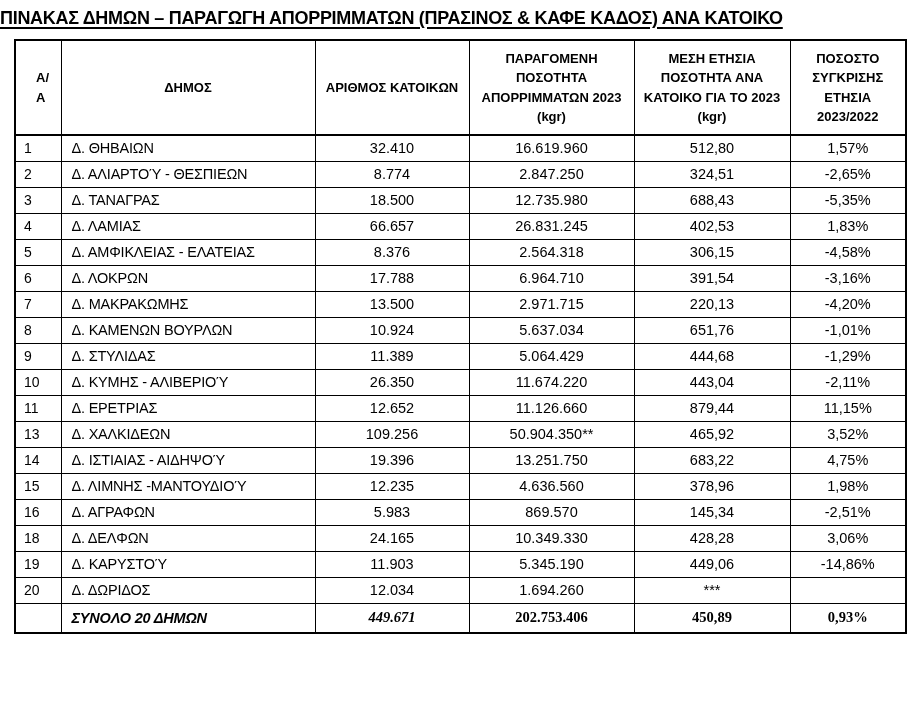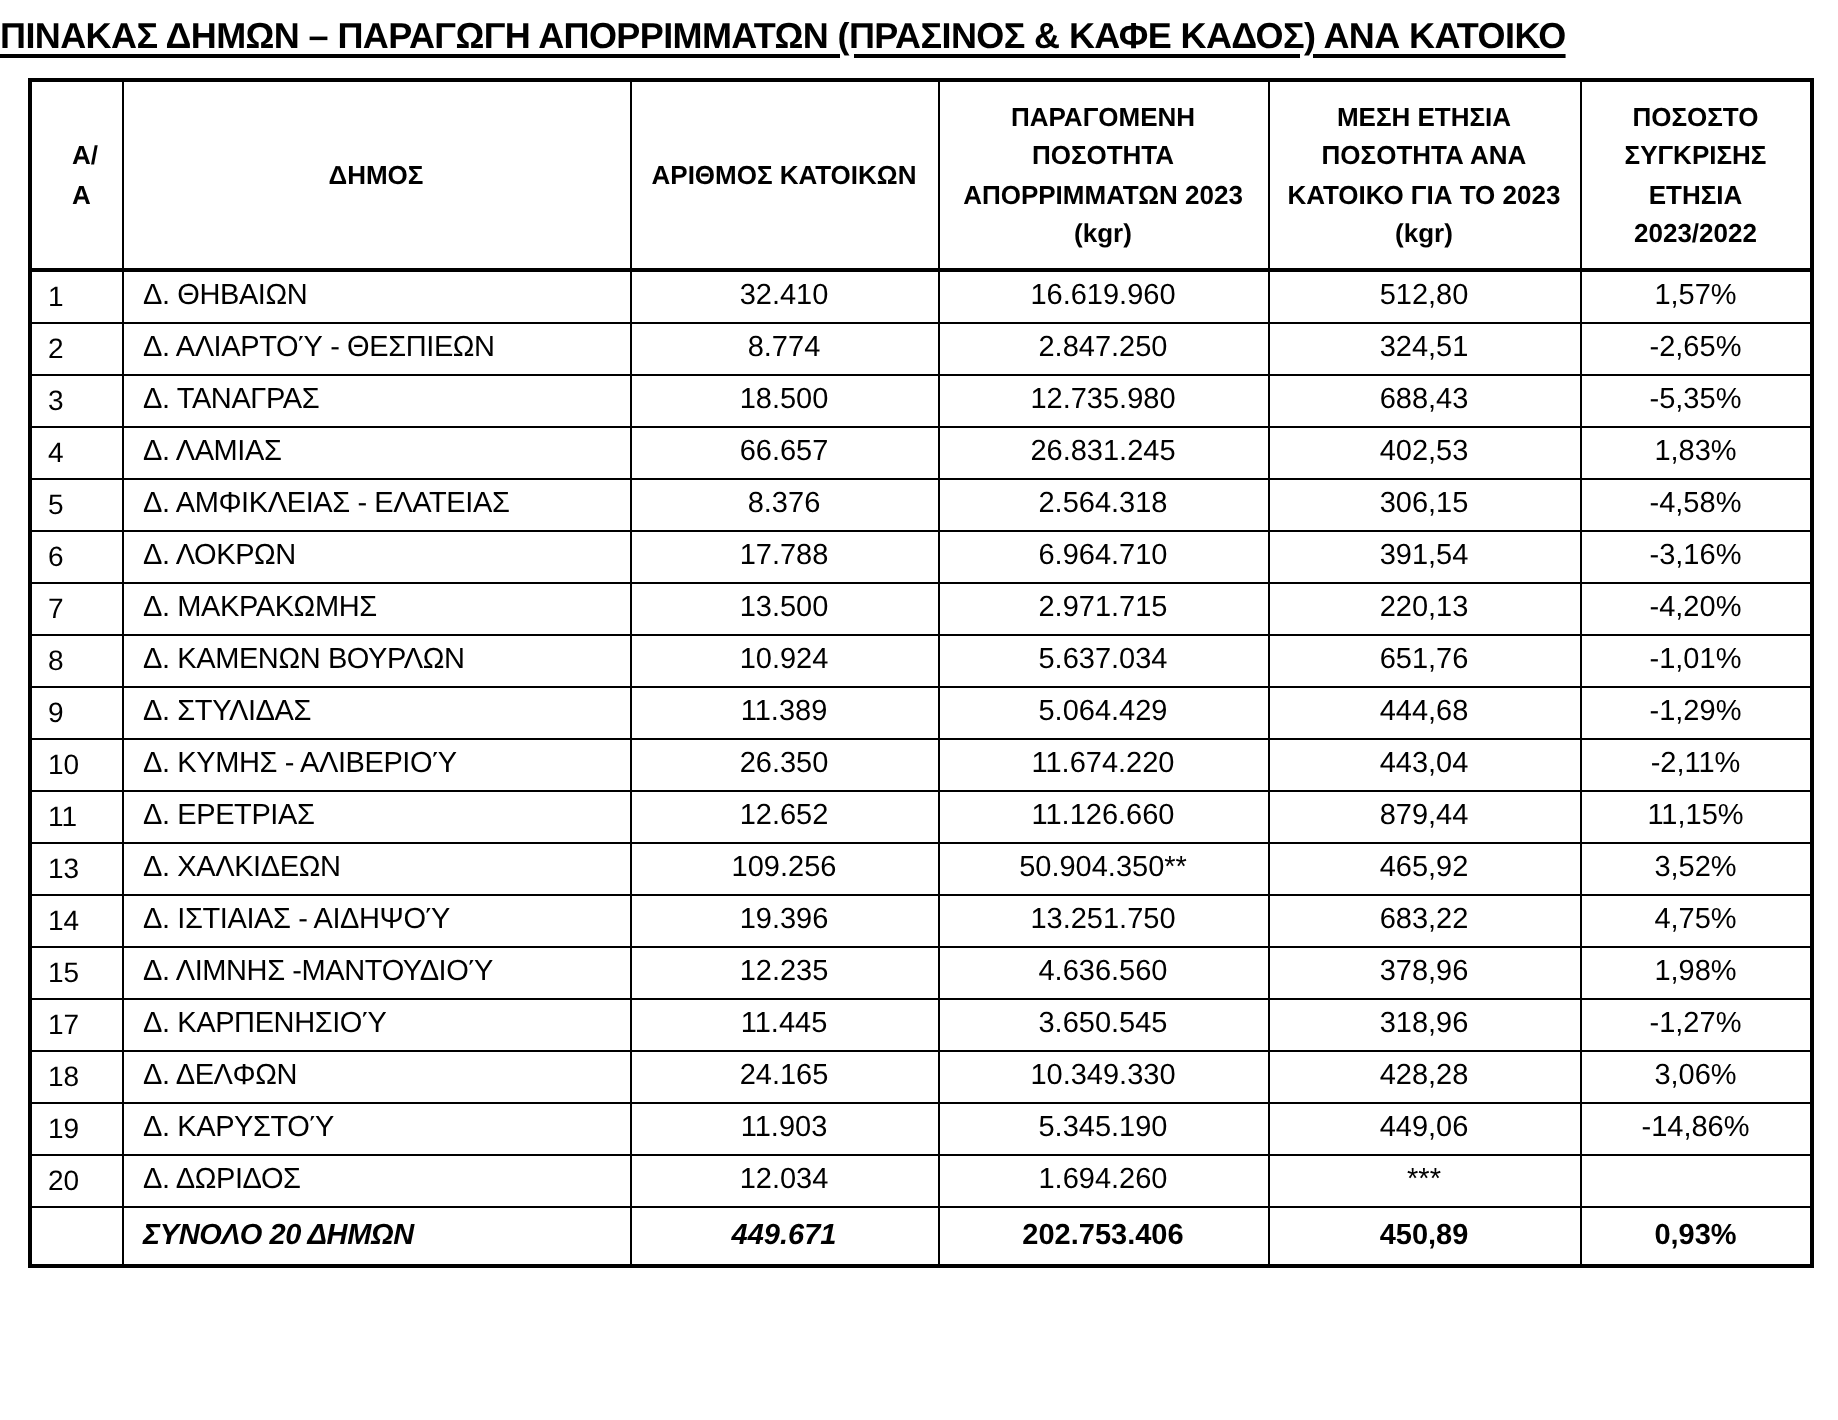--- a/index.html
+++ b/index.html
@@ -82,20 +82,21 @@
     font-weight: bold;
     vertical-align: middle;
     padding: 0;
   }
   .data-table tfoot td.cell-name,
   .data-table tfoot td.cell-pop-total {
     font-style: italic;
   }
   .data-table tfoot td.cell-num {
     text-align: center;
+    font-family: Liberation Serif, serif;
   }
 </style>
 </head>
 <body>
 
 <div class="page">
 
   <h1 class="page-title">ΠΙΝΑΚΑΣ ΔΗΜΩΝ – ΠΑΡΑΓΩΓΗ ΑΠΟΡΡΙΜΜΑΤΩΝ (ΠΡΑΣΙΝΟΣ &amp; ΚΑΦΕ ΚΑΔΟΣ) ΑΝΑ ΚΑΤΟΙΚΟ</h1>
 
   <table class="data-table">
@@ -224,26 +225,26 @@
       </tr>
       <tr>
         <td class="cell-aa">15</td>
         <td class="cell-name">Δ. ΛΙΜΝΗΣ -ΜΑΝΤΟΥΔΙΟΎ</td>
         <td class="cell-num">12.235</td>
         <td class="cell-num">4.636.560</td>
         <td class="cell-num">378,96</td>
         <td class="cell-num">1,98%</td>
       </tr>
       <tr>
-        <td class="cell-aa">17</td>
-        <td class="cell-name">Δ. ΚΑΡΠΕΝΗΣΙΟΎ</td>
-        <td class="cell-num">11.445</td>
-        <td class="cell-num">3.650.545</td>
-        <td class="cell-num">318,96</td>
-        <td class="cell-num">-1,27%</td>
+        <td class="cell-aa">16</td>
+        <td class="cell-name">Δ. ΑΓΡΑΦΩΝ</td>
+        <td class="cell-num">5.983</td>
+        <td class="cell-num">869.570</td>
+        <td class="cell-num">145,34</td>
+        <td class="cell-num">-2,51%</td>
       </tr>
       <tr>
         <td class="cell-aa">18</td>
         <td class="cell-name">Δ. ΔΕΛΦΩΝ</td>
         <td class="cell-num">24.165</td>
         <td class="cell-num">10.349.330</td>
         <td class="cell-num">428,28</td>
         <td class="cell-num">3,06%</td>
       </tr>
       <tr>

